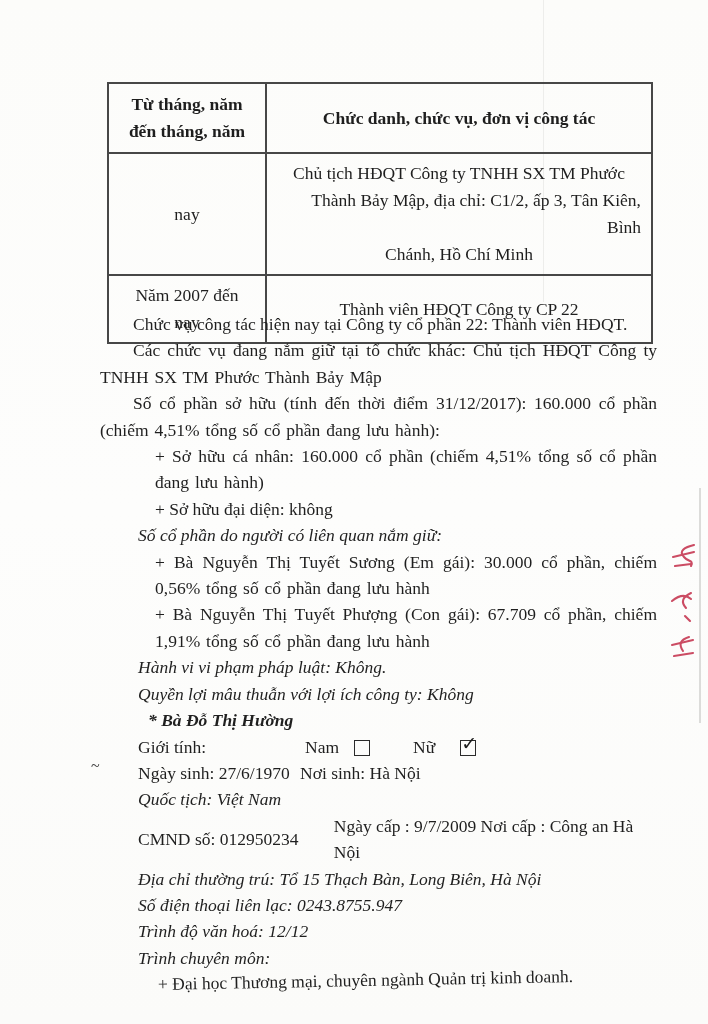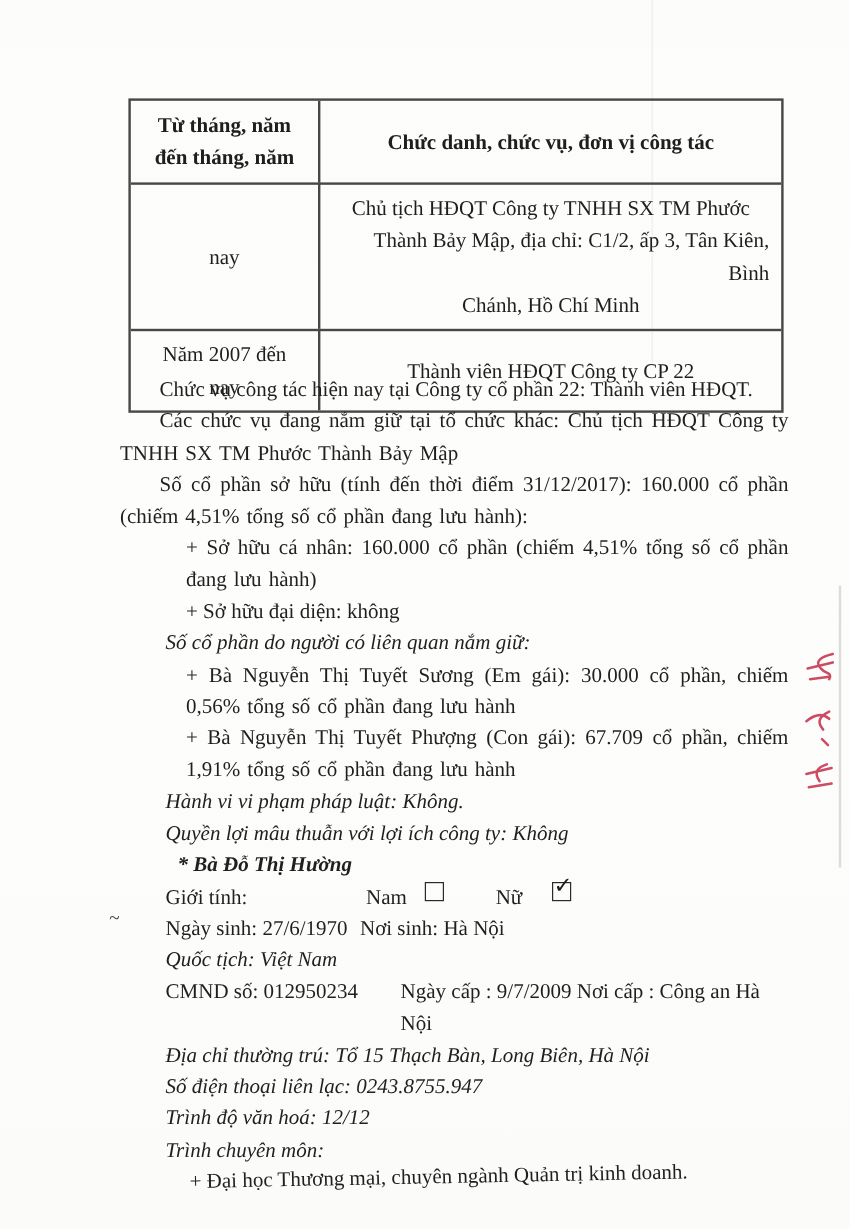--- a/index.html
+++ b/index.html
@@ -35,21 +35,21 @@
   .doc-body{
     position:absolute;left:100px;top:311px;width:557px;
     font-size:17.5px;line-height:26.4px;color:#1f1f1f;
   }
   .p-indent{text-indent:33px;}
   .p-justify{text-align:justify;word-spacing:1.5px;}
   .p-plus{margin-left:55px;}
   .p-label{margin-left:38px;font-style:italic;}
   .bold{font-weight:bold;margin-left:48px;}
 
-  .row{display:flex;align-items:flex-start;margin-left:38px;position:relative;}
+  .row{display:flex;align-items:center;margin-left:38px;position:relative;}
   .w167{display:inline-block;width:167px;}
   .w162{display:inline-block;width:162px;}
   .w200{display:inline-block;width:200px;}
 
   .checkbox{
     display:inline-block;width:16px;height:16px;box-sizing:border-box;
     border:1.8px solid #2a2a2a;position:relative;top:1px;
   }
   .checkbox .mark{
     position:absolute;left:0px;top:-7px;

